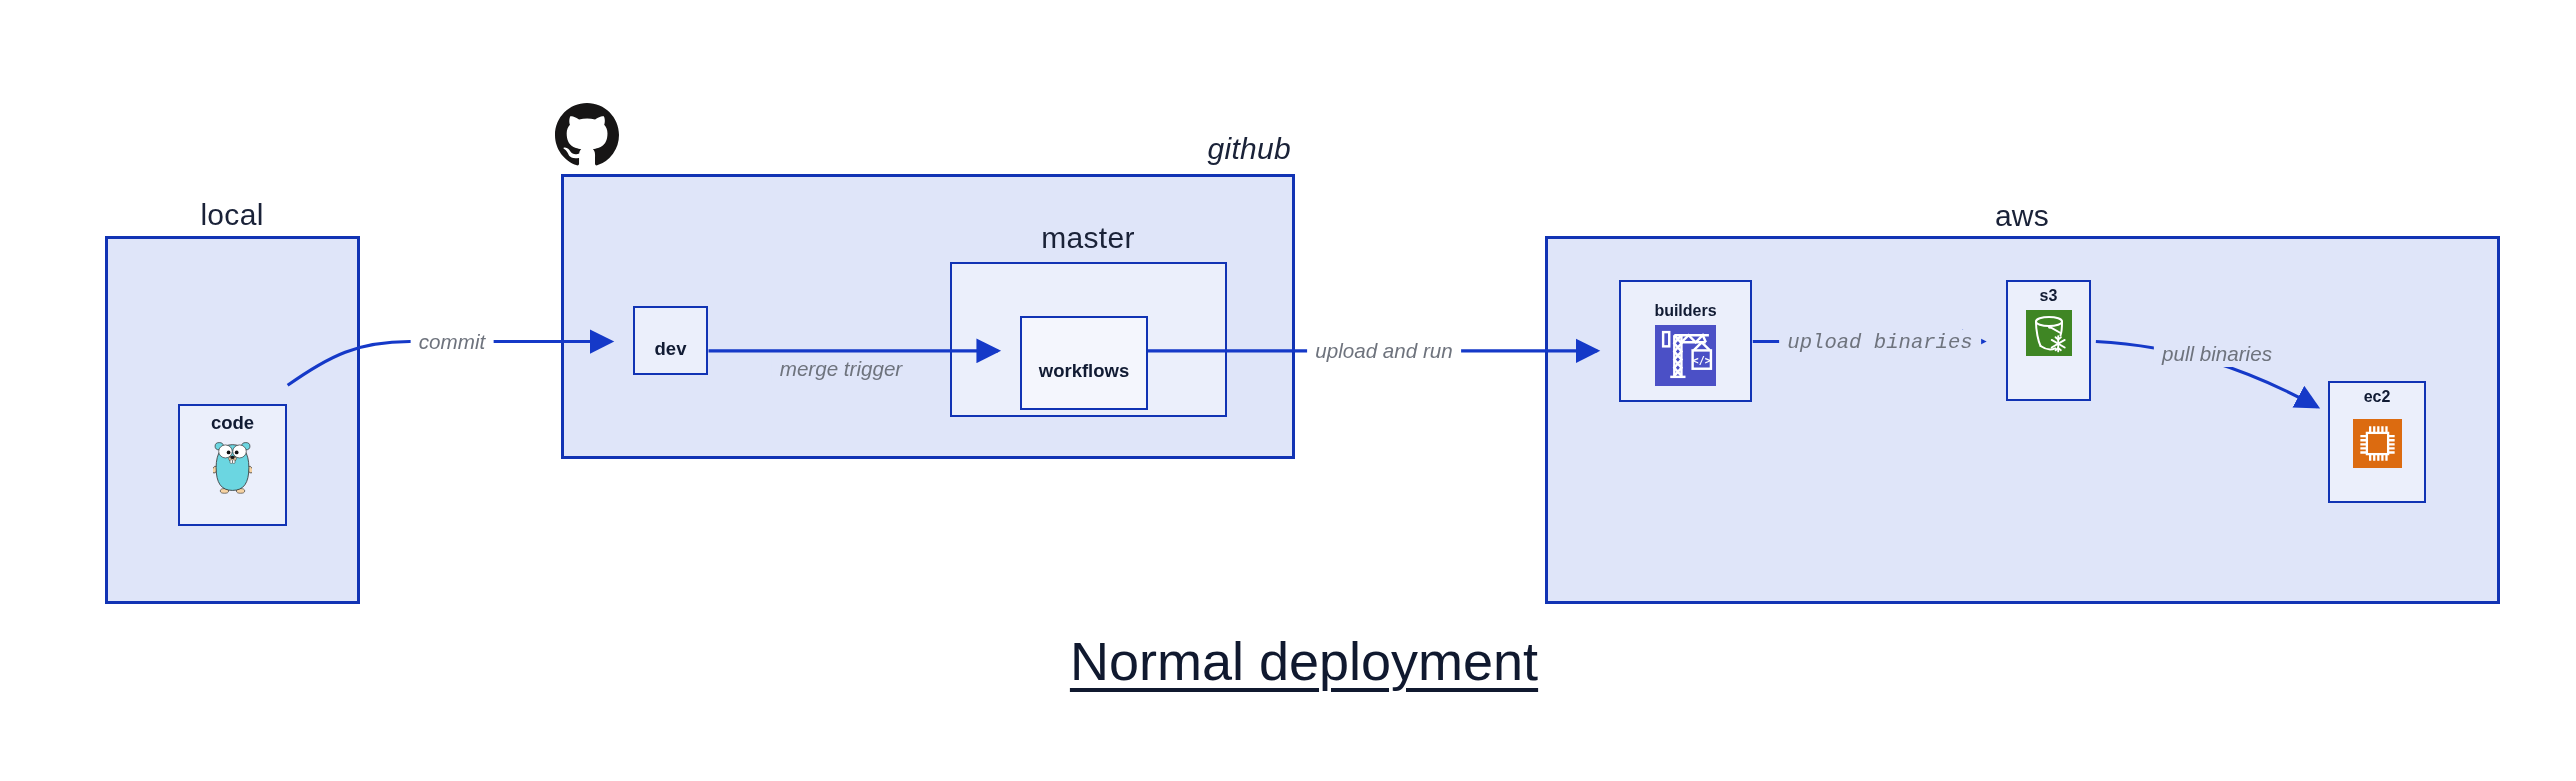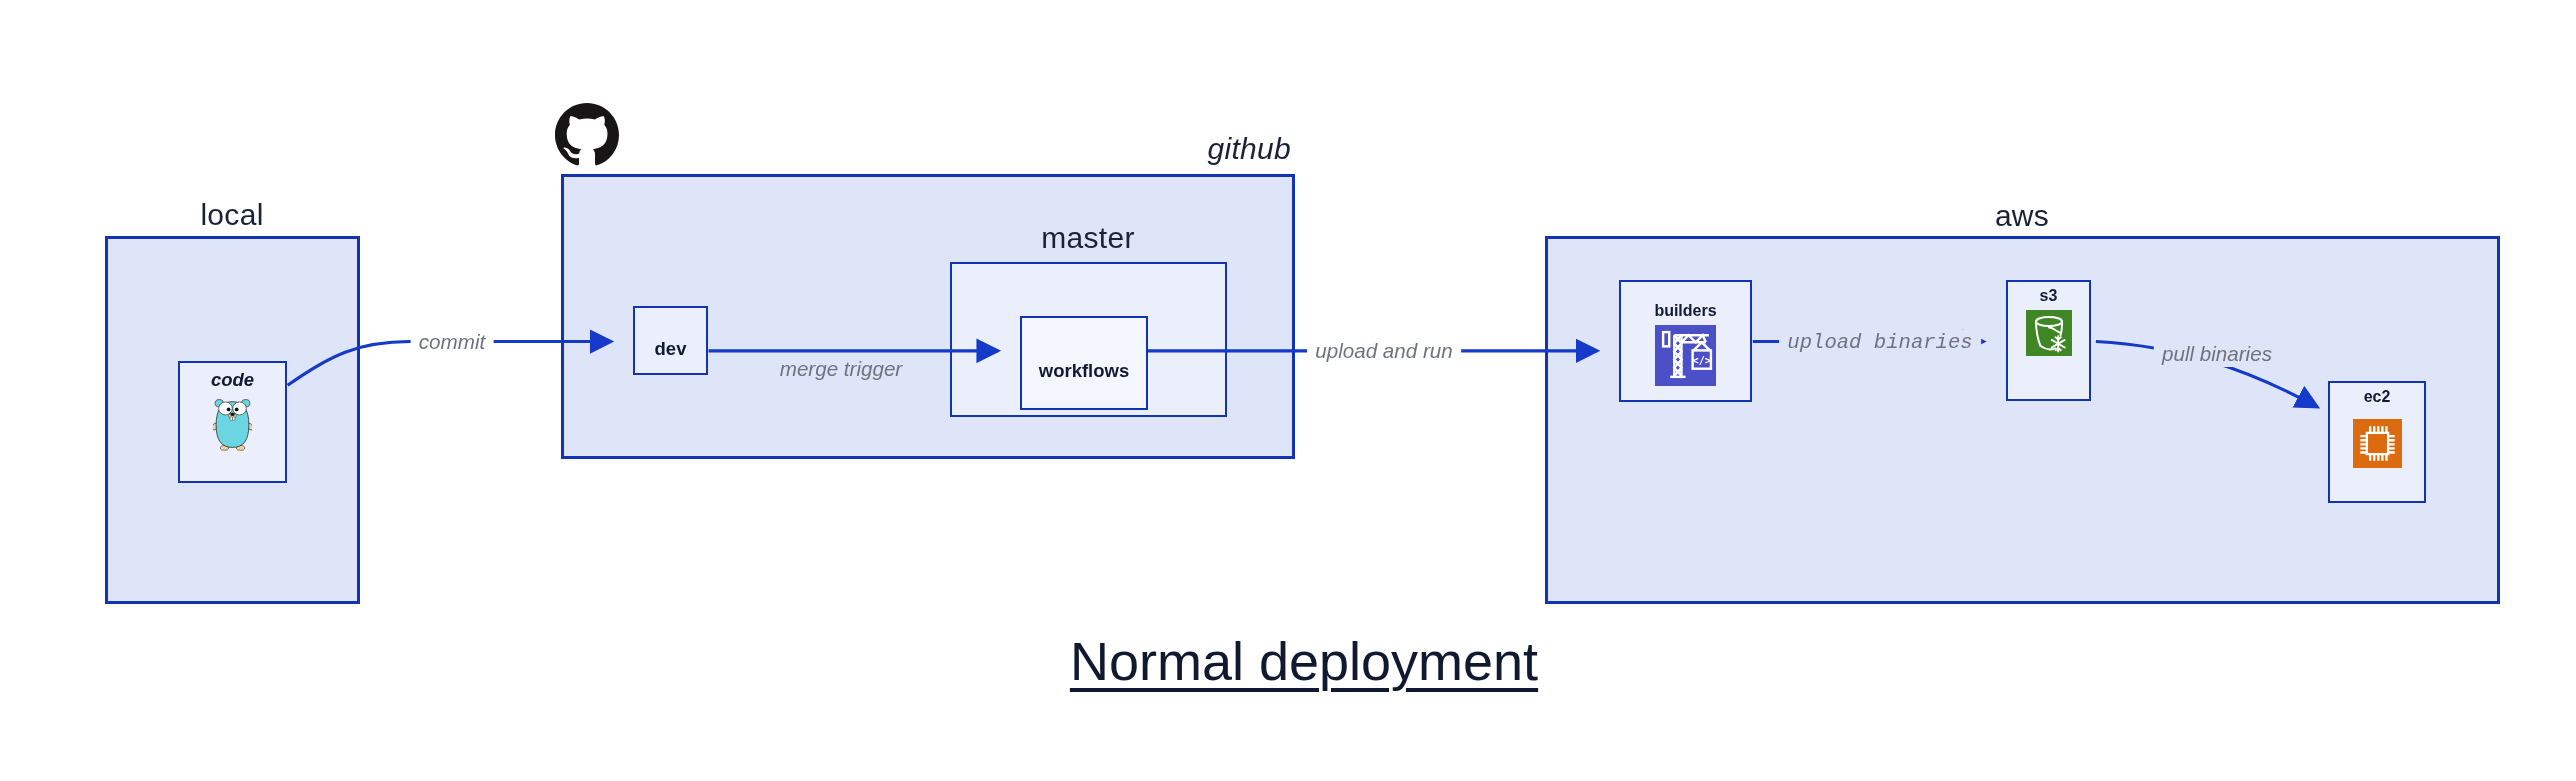--- a/index.html
+++ b/index.html
@@ -104,21 +104,21 @@
 
 <div class="region-label" style="left:2022px;top:199px;transform:translateX(-50%);">aws</div>
 <div class="region" style="left:1545px;top:236px;width:955px;height:368px;"></div>
 
 <div class="abs" style="left:555px;top:103px;">
   <svg width="64" height="64" viewBox="0 0 16 16">
     <path fill="#171515" d="M8 0C3.58 0 0 3.58 0 8c0 3.54 2.29 6.53 5.47 7.59.4.07.55-.17.55-.38 0-.19-.01-.82-.01-1.49-2.01.37-2.53-.49-2.69-.94-.09-.23-.48-.94-.82-1.13-.28-.15-.68-.52-.01-.53.63-.01 1.08.58 1.23.82.72 1.21 1.87.87 2.33.66.07-.52.28-.87.51-1.07-1.78-.2-3.64-.89-3.64-3.95 0-.87.31-1.59.82-2.15-.08-.2-.36-1.02.08-2.12 0 0 .67-.21 2.2.82.64-.18 1.32-.27 2-.27s1.36.09 2 .27c1.53-1.04 2.2-.82 2.2-.82.44 1.1.16 1.92.08 2.12.51.56.82 1.27.82 2.15 0 3.06-1.86 3.75-3.65 3.95.29.25.54.73.54 1.48 0 1.07-.01 1.93-.01 2.2 0 .21.15.46.55.38A8.01 8.01 0 0 0 16 8c0-4.42-3.58-8-8-8z"></path>
   </svg>
 </div>
 
-<div class="node" style="left:178px;top:361px;width:109px;height:122px;font-style:italic;">
+<div class="node" style="left:178px;top:404px;width:109px;height:122px;">
   <div class="node-label">code</div>
   <div class="icon-wrap">
     <svg width="39" height="55" viewBox="0 0 75 104">
       <ellipse cx="12" cy="13" rx="8" ry="7" fill="#6bd6e1" stroke="#333" stroke-width="1.4"></ellipse>
       <ellipse cx="63" cy="13" rx="8" ry="7" fill="#6bd6e1" stroke="#333" stroke-width="1.4"></ellipse>
       <ellipse cx="3.5" cy="58" rx="4.5" ry="7" fill="#f6d2a2" stroke="#333" stroke-width="1.2" transform="rotate(28 3.5 58)"></ellipse>
       <ellipse cx="71.5" cy="58" rx="4.5" ry="7" fill="#f6d2a2" stroke="#333" stroke-width="1.2" transform="rotate(-28 71.5 58)"></ellipse>
       <ellipse cx="22" cy="99" rx="8" ry="4.5" fill="#f6d2a2" stroke="#333" stroke-width="1.2"></ellipse>
       <ellipse cx="53" cy="99" rx="8" ry="4.5" fill="#f6d2a2" stroke="#333" stroke-width="1.2"></ellipse>
       <path d="M37.5 10 C17 10 6 26 6 54 C6 84 16 98 37.5 98 C59 98 69 84 69 54 C69 26 58 10 37.5 10 Z" fill="#6bd6e1" stroke="#333" stroke-width="1.6"></path>

